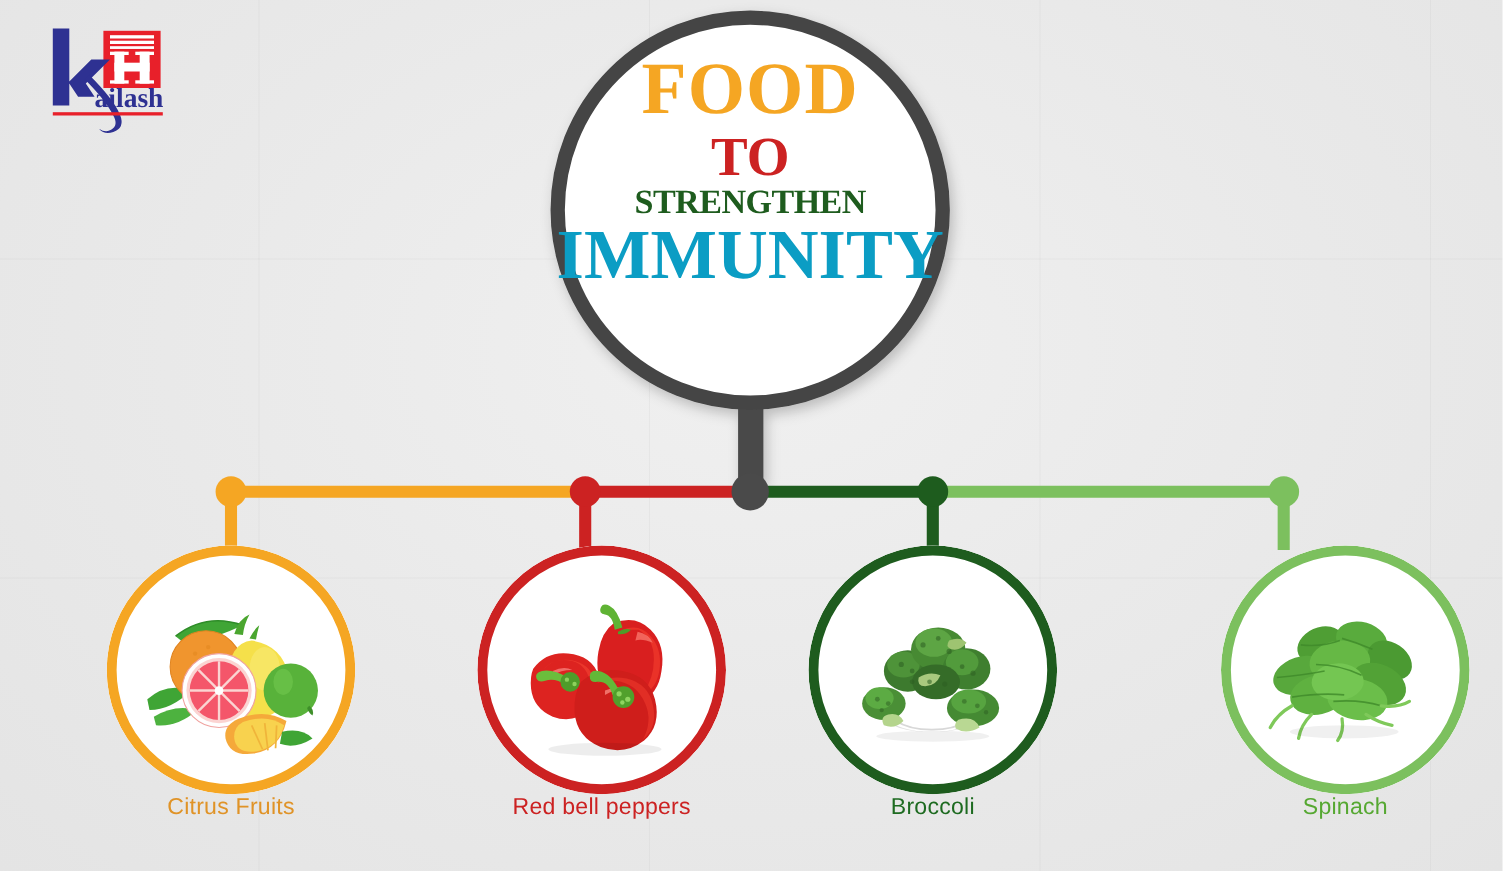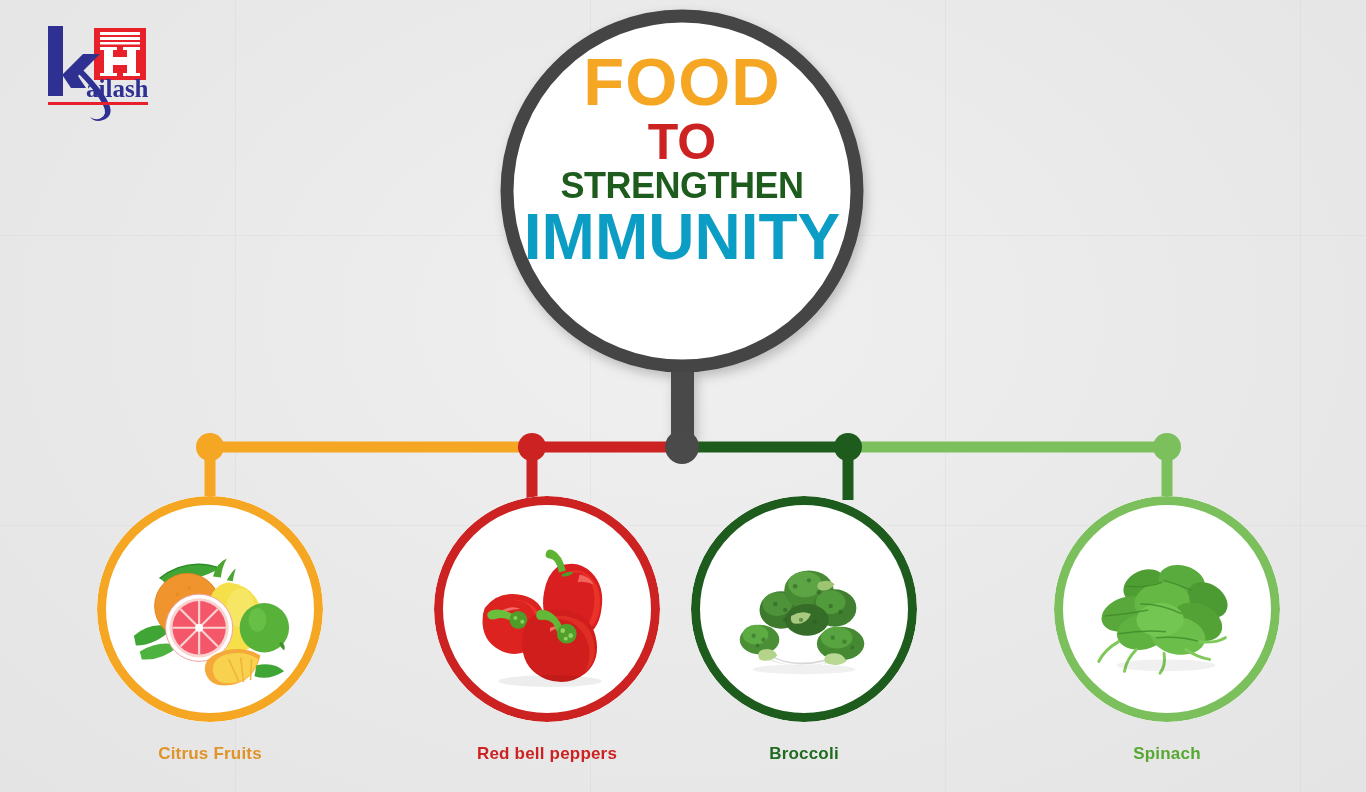--- a/index.html
+++ b/index.html
@@ -37,31 +37,32 @@
   #magnifier{ position:absolute; left:0; top:0; width:1366px; height:500px; pointer-events:none;}
   #magnifier svg{ display:block; }
 
   #title-block{
     position:absolute;
     left:497px; top:48px;
     width:370px;
     text-align:center;
     line-height:1;
     user-select:none;
+    font-family:Liberation Serif, serif;
   }
   .t-food{
     font-size:67px; font-weight:bold; letter-spacing:1px;
     color:#f5a623; display:block;
   }
   .t-to{
     font-size:50px; font-weight:bold; letter-spacing:0px;
     color:#cc2222; display:block; margin-top:2px;
   }
   .t-strengthen{
-    font-size:36px; font-weight:bold; letter-spacing:-0.5px;
+    font-size:31px; font-weight:bold; letter-spacing:-0.5px;
     color:#1e5c1e; display:block; margin-top:1px;
   }
   .t-immunity{
     font-size:64px; font-weight:bold; letter-spacing:0px;
     color:#0b9dc4; display:block; margin-top:1px;
   }
 
   
   #connectors{ position:absolute; left:0; top:0; width:1366px; height:792px; pointer-events:none; }
 
@@ -72,22 +73,21 @@
     background:#ffffff; position:relative; margin:0 auto;
     display:flex; align-items:center; justify-content:center;
     overflow:hidden;
   }
   .ring{
     position:absolute; inset:0; border-radius:50%;
     border-style:solid; border-width:9px; box-sizing:border-box;
   }
   .art{ width:168px; height:168px; display:block; }
   .label{
-    margin-top:22px;
-    font-size:17px; font-weight:bold; letter-spacing:.2px;
+    font-size:21px; font-weight:normal; letter-spacing:.2px;
   }
 </style>
 </head>
 <body>
 
 <div id="bg-grid"></div>
 <div id="bg-vignette"></div>
 
 <div id="logo">
   <svg width="128" height="106" viewBox="0 0 128 106">
@@ -249,21 +249,21 @@
       <circle cx="101" cy="107" r="2.4" fill="#8fd460"></circle>
       <circle cx="109" cy="112" r="2.4" fill="#8fd460"></circle>
       <circle cx="104" cy="115" r="2" fill="#8fd460"></circle>
 
       <ellipse cx="88" cy="158" rx="52" ry="6" fill="#000000" opacity=".07"></ellipse>
     </svg>
   </div>
   <div class="label" style="color:#cc2222;">Red bell peppers</div>
 </div>
 
-<div class="item" style="left:689px; top:496px;">
+<div class="item" style="left:733px; top:496px;">
   <div class="circle">
     <div class="ring" style="border-color:#1e5c1e;"></div>
     <svg class="art" viewBox="0 0 170 170">
 
       <path d="M34 106 q8 34 50 34 q42 0 50 -34 z" fill="#ffffff"></path>
       <path d="M34 106 q8 34 50 34 q42 0 50 -34" fill="none" stroke="#d8d8d8" stroke-width="1.6"></path>
       <path d="M40 128 q14 14 44 14 q30 0 44 -14 q-8 14 -44 14 q-36 0 -44 -14 z" fill="#c9c9c9" opacity=".6"></path>
 
       <g>
         <ellipse cx="62" cy="86" rx="22" ry="19" fill="#3d7a2e"></ellipse>
@@ -307,21 +307,21 @@
         <circle cx="114" cy="114" r="2.2"></circle>
           <circle cx="126" cy="118" r="2.2"></circle>
         <circle cx="134" cy="124" r="2"></circle>
       </g>
       <ellipse cx="85" cy="146" rx="52" ry="5" fill="#000000" opacity=".06"></ellipse>
     </svg>
   </div>
   <div class="label" style="color:#1e6b21;">Broccoli</div>
 </div>
 
-<div class="item" style="left:1052px; top:496px;">
+<div class="item" style="left:1108px; top:496px;">
   <div class="circle">
     <div class="ring" style="border-color:#7cc05e;"></div>
     <svg class="art" viewBox="0 0 170 170">
       <g>
 
         <ellipse cx="62" cy="62" rx="22" ry="16" transform="rotate(-24 62 62)" fill="#4f9e34"></ellipse>
         <ellipse cx="100" cy="58" rx="24" ry="17" transform="rotate(16 100 58)" fill="#59ab3d"></ellipse>
         <ellipse cx="126" cy="76" rx="22" ry="16" transform="rotate(34 126 76)" fill="#4b9a32"></ellipse>
 
         <ellipse cx="44" cy="90" rx="26" ry="17" transform="rotate(-18 44 90)" fill="#58a83c"></ellipse>

